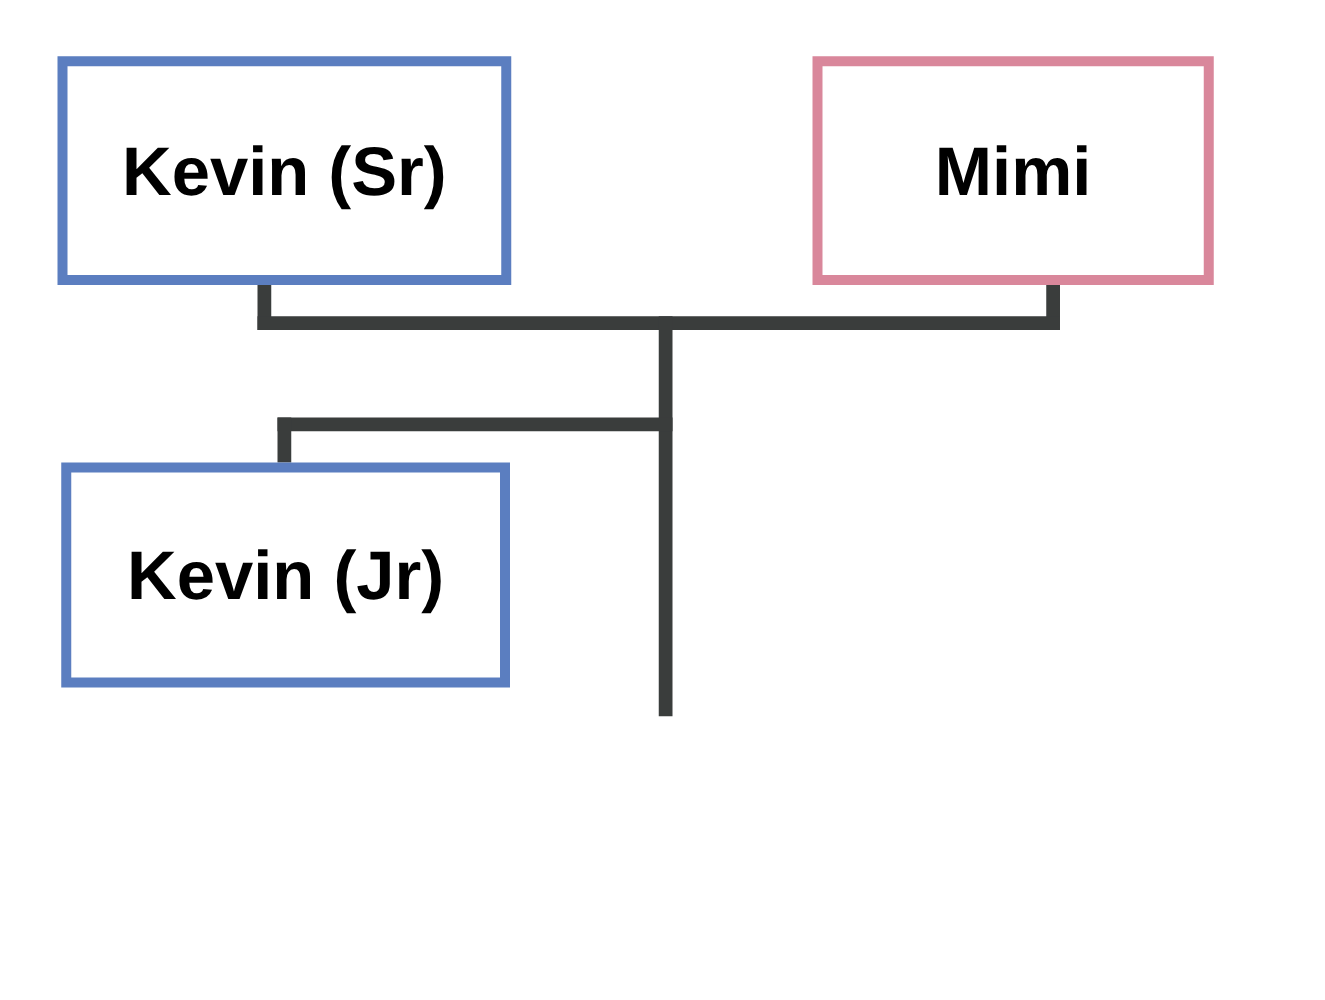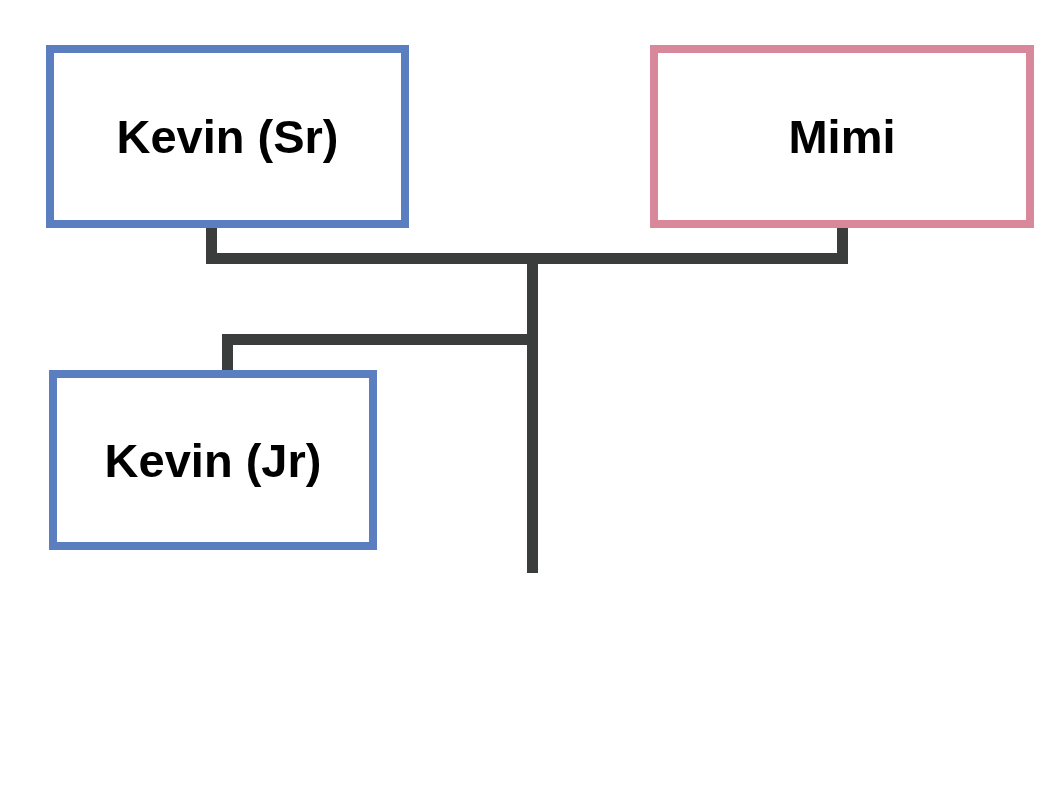--- a/index.html
+++ b/index.html
@@ -19,39 +19,39 @@
     position: absolute;
     box-sizing: border-box;
     background: var(--box-fill, #ffffff);
     border: 8px solid #888;
     display: flex;
     align-items: center;
     justify-content: center;
     z-index: 2;
   }
   .node .label {
-    font-size: 47px;
+    font-size: 55px;
     font-weight: bold;
     color: var(--label-text, #000000);
     white-space: nowrap;
     letter-spacing: 0px;
   }
   .node.blue { border-color: var(--blue-border, #5B7EC0); }
   .node.pink { border-color: var(--pink-border, #D9879B); }
 
   .connector {
     position: absolute;
     background: var(--connector, #3A3D3C);
     z-index: 1;
   }
 
   
   #node-kevin-sr { left: 46px;  top: 45px;  width: 363px; height: 183px; }
-  #node-mimi     { left: 650px; top: 45px;  width: 384px; height: 183px; }
-  #node-kevin-jr { left: 49px;  top: 370px; width: 328px; height: 180px; }
+  #node-mimi     { left: 650px; top: 45px;  width: 321px; height: 183px; }
+  #node-kevin-jr { left: 49px;  top: 370px; width: 359px; height: 180px; }
   #node-casper   { left: 348px; top: 572px; width: 364px; height: 178px; }
 
   
   #conn-stub-kevin-sr { left: 206px; top: 227px; width: 11px;  height: 37px; }
   #conn-stub-mimi     { left: 837px; top: 227px; width: 11px;  height: 37px; }
   #conn-couple        { left: 206px; top: 253px; width: 642px; height: 11px; }
   #conn-trunk         { left: 527px; top: 253px; width: 11px;  height: 320px; }
   #conn-branch-h      { left: 222px; top: 334px; width: 316px; height: 11px; }
   #conn-stub-kevin-jr { left: 222px; top: 334px; width: 11px;  height: 38px; }
 </style>

